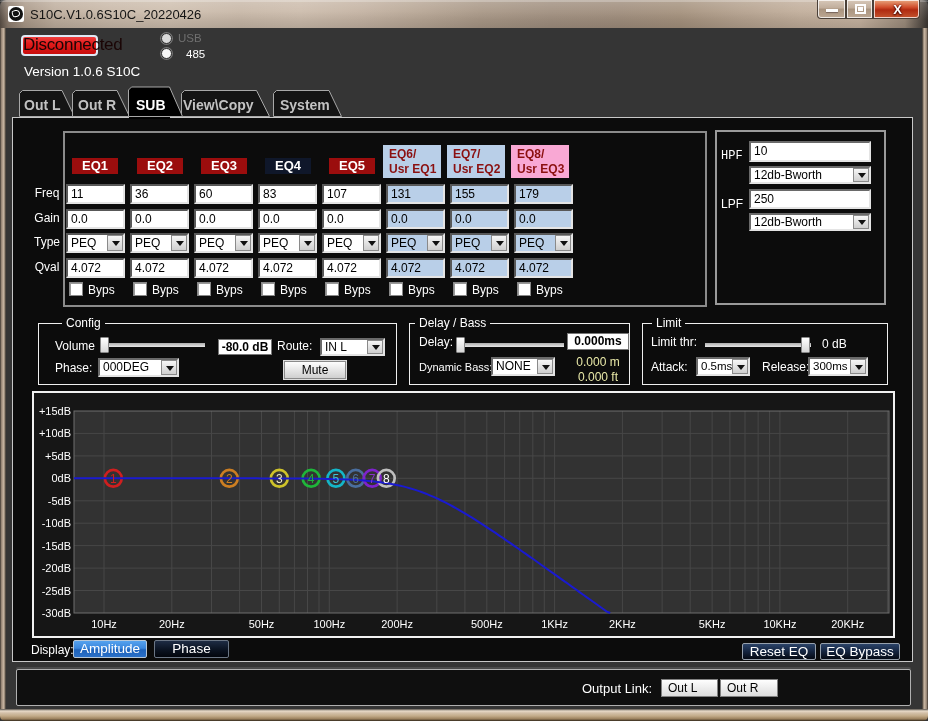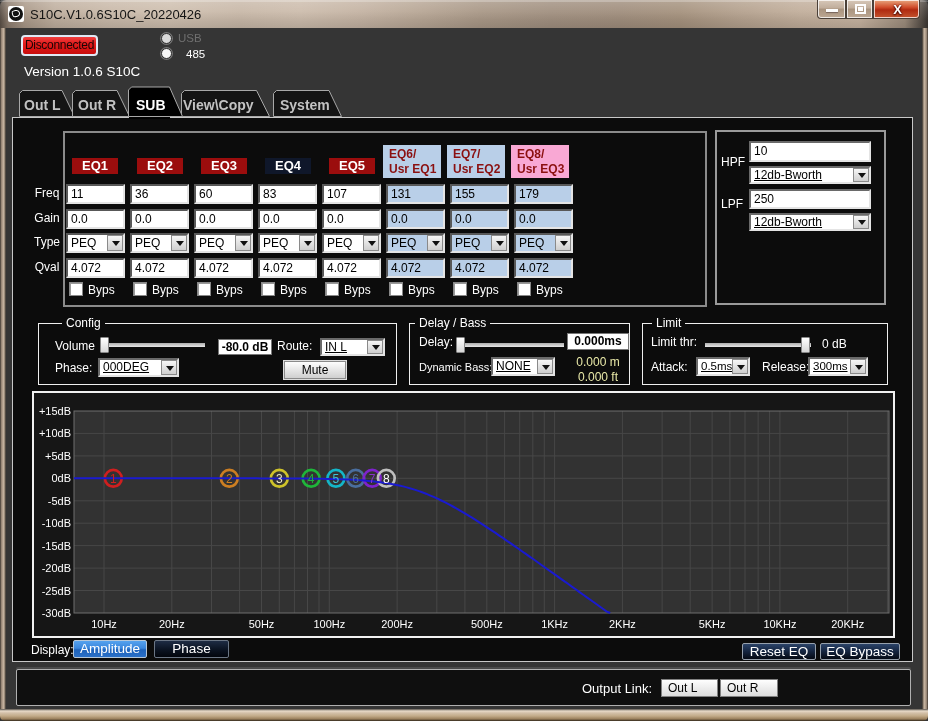--- a/index.html
+++ b/index.html
@@ -23,33 +23,33 @@
 #title{left:30px;top:7px;color:#141414;font-size:13px;}
 
 .cap{top:0;height:19px;border:1px solid #4a4038;border-top:none;box-shadow:inset 0 0 0 1px rgba(255,255,255,.75);}
 #bmin{left:817px;width:29px;border-radius:0 0 0 4px;background:linear-gradient(180deg,#d7c8b9 0%,#c0ad9b 45%,#a8937e 50%,#bda893 100%);}
 #bmax{left:846px;width:27px;background:linear-gradient(180deg,#d7c8b9 0%,#c0ad9b 45%,#a8937e 50%,#bda893 100%);}
 #bcls{left:873px;width:47px;border-radius:0 0 4px 0;background:linear-gradient(180deg,#e8a67e 0%,#d14e2c 40%,#b02a10 55%,#c4552f 100%);}
 #bmin span{position:absolute;left:8px;top:9px;width:12px;height:3px;background:#fdfdfd;box-shadow:0 1px 1px #4338;}
 #bmax span{position:absolute;left:8px;top:4px;width:11px;height:10px;border:2px solid #fdfdfd;background:transparent;}#bmax span:after{content:"";position:absolute;left:1px;top:1px;width:5px;height:4px;background:#fdfdfd;}
 #bcls span{position:absolute;left:0;top:2px;width:47px;text-align:center;color:#fff;font-weight:bold;font-size:13px;text-shadow:0 1px 2px #300,0 0 2px #500;}
 
-#disc{left:21px;top:35px;width:77px;height:21px;background:linear-gradient(180deg,#f04040 0%,#e31b1b 40%,#c80d0d 100%);border:2px solid #dfe9f5;border-radius:4px;color:#1a0505;font-size:12px;letter-spacing:-0.3px;text-align:center;line-height:16px;}
+#disc{left:21px;top:35px;width:77px;height:21px;background:linear-gradient(180deg,#f04040 0%,#e31b1b 40%,#c80d0d 100%);border:2px solid #dfe9f5;border-radius:4px;color:#1a0505;font-size:17px;letter-spacing:-0.3px;text-align:center;line-height:16px;}
 .radio{width:11px;height:11px;border-radius:50%;border:1px solid #2e2e2e;box-shadow:0 0 0 1px #777;}
 #ver{left:24px;top:64px;color:#fff;font-size:13.5px;}
 
 #tabpanel{left:12px;top:117px;width:901px;height:545px;background:#0c0c0c;border:1px solid #c8c8c8;}
 #outbar{left:16px;top:669px;width:895px;height:37px;background:#0f0f0f;border:1px solid #b0b0b0;border-radius:2px;box-shadow:0 -2px 0 #4a4a4a;}
 
 .cell{width:59px;height:20px;border:2px solid;border-color:#585858 #e4e4e4 #e4e4e4 #585858;color:#000;font-size:12px;line-height:16px;padding-left:3px;}
 .cbtn{position:absolute;right:0;top:0;bottom:0;width:16px;background:linear-gradient(180deg,#f6f6f6,#cfcfcf);border:1px solid #8a8a8a;}
 .cbtn:after{content:"";position:absolute;left:50%;top:50%;margin:-2px 0 0 -3.5px;border:4px solid transparent;border-top:5px solid #111;border-bottom:none;}
 .chk{width:14px;height:14px;background:#fff;border:1px solid #888;box-shadow:inset 1px 1px 0 #999;}
 .tb{background:#fff;border:2px solid;border-color:#6a6a6a #e4e4e4 #e4e4e4 #6a6a6a;color:#000;font-size:12px;line-height:16px;padding-left:3px;}
-.combo{line-height:14px;text-decoration:underline;}
+.combo{line-height:14px;}
 .gb{border:1px solid #efefef;}
 .track{height:4px;background:linear-gradient(180deg,#adadad,#e8e8e8);}
 .thumb{width:9px;height:16px;background:linear-gradient(180deg,#ffffff,#d8d8d8);border:1px solid #888;border-radius:1px;}
 .vbox{background:#fff;border:1px solid #777;color:#000;font-size:12px;font-weight:bold;text-align:center;line-height:15px;}
 </style>
 </head>
 <body>
 <div id="win">
 <div class="abs" id="tbar"></div>
 <div class="abs" id="fleft"></div>
@@ -149,21 +149,21 @@
 <div class="abs" style="left:280px;top:283px;color:#fff;font-size:12px;">Byps</div>
 <div class="abs chk" style="left:325px;top:282px;"></div>
 <div class="abs" style="left:344px;top:283px;color:#fff;font-size:12px;">Byps</div>
 <div class="abs chk" style="left:389px;top:282px;"></div>
 <div class="abs" style="left:408px;top:283px;color:#fff;font-size:12px;">Byps</div>
 <div class="abs chk" style="left:453px;top:282px;"></div>
 <div class="abs" style="left:472px;top:283px;color:#fff;font-size:12px;">Byps</div>
 <div class="abs chk" style="left:517px;top:282px;"></div>
 <div class="abs" style="left:536px;top:283px;color:#fff;font-size:12px;">Byps</div>
 <div class="abs" style="left:715px;top:130px;width:171px;height:175px;border:2px solid #9a9a9a;background:#0c0c0c;"></div>
-<div class="lbl" style="left:721px;top:155px;">HPF</div>
+<div class="lbl" style="left:721px;top:149px;font-family:Liberation Mono, monospace;">HPF</div>
 <div class="abs tb" style="left:749px;top:141px;width:122px;height:21px;">10</div>
 <div class="abs tb combo" style="left:749px;top:166px;width:122px;height:18px;">12db-Bworth<span class="cbtn"></span></div>
 <div class="lbl" style="left:721px;top:197px;">LPF</div>
 <div class="abs tb" style="left:749px;top:189px;width:122px;height:20px;">250</div>
 <div class="abs tb combo" style="left:749px;top:213px;width:122px;height:18px;">12db-Bworth<span class="cbtn"></span></div>
 <div class="abs gb" style="left:38px;top:323px;width:359px;height:62px;"></div>
 <div class="abs" style="left:62px;top:316px;background:#0c0c0c;color:#fff;font-size:12px;padding:0 4px;white-space:nowrap;">Config</div>
 <div class="abs gb" style="left:409px;top:323px;width:221px;height:62px;"></div>
 <div class="abs" style="left:415px;top:316px;background:#0c0c0c;color:#fff;font-size:12px;padding:0 4px;white-space:nowrap;">Delay / Bass</div>
 <div class="abs gb" style="left:642px;top:323px;width:246px;height:62px;"></div>

